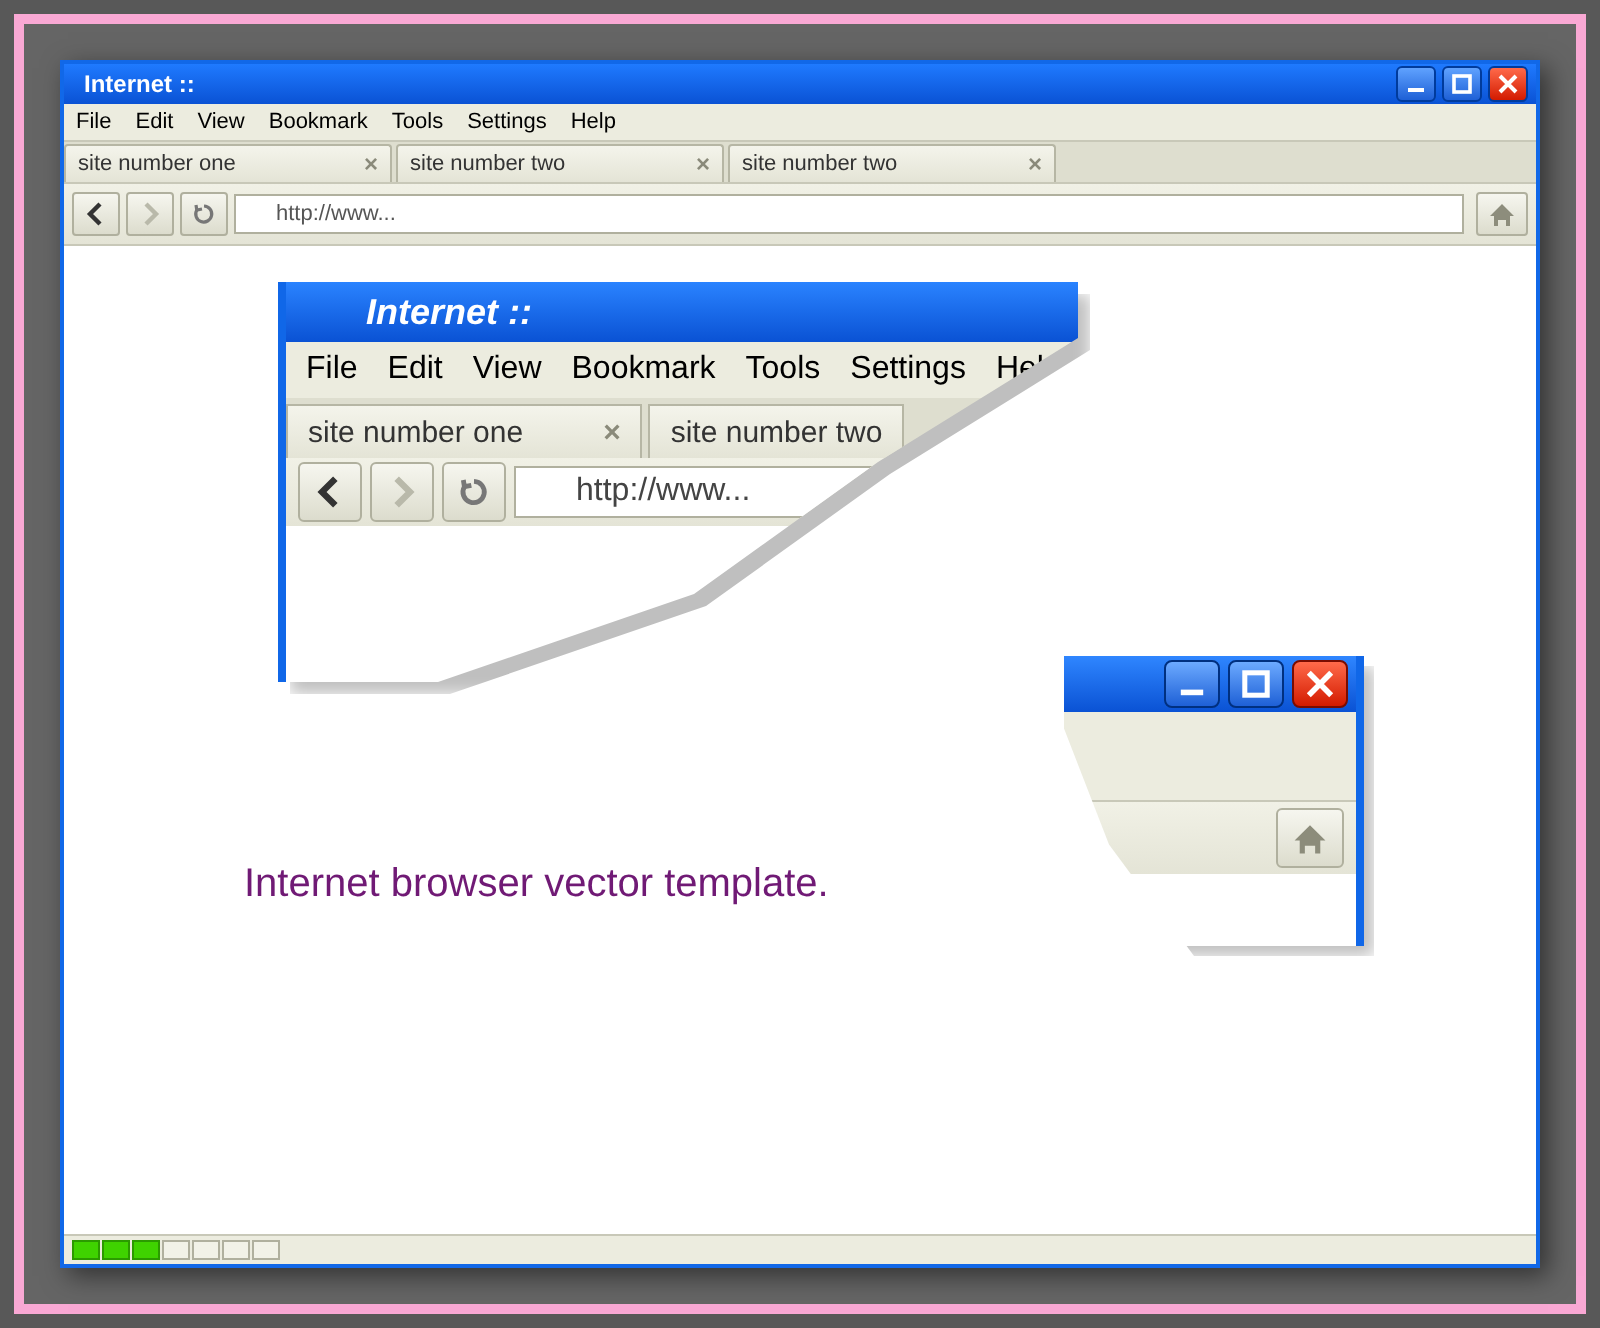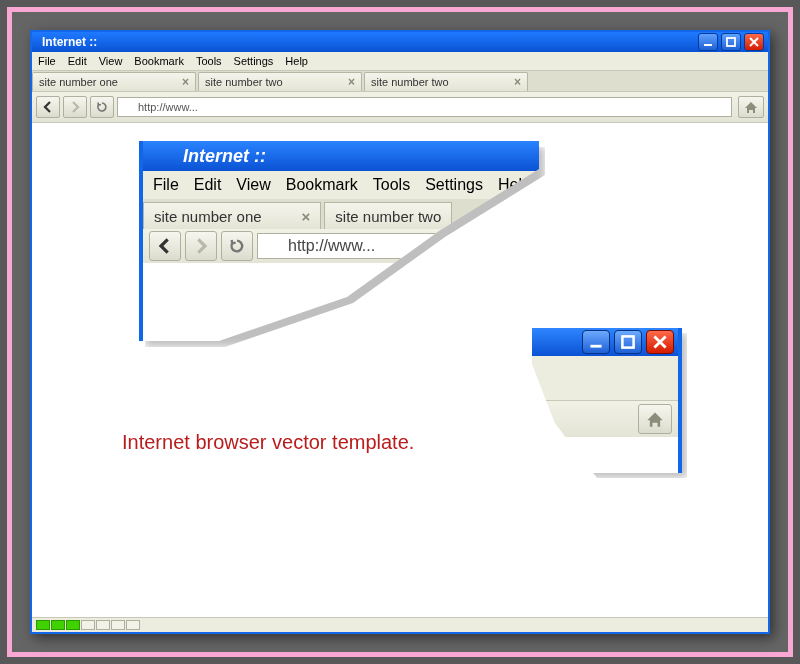--- a/index.html
+++ b/index.html
@@ -155,21 +155,21 @@
     flex: 1;
     background: #fff;
     position: relative;
     overflow: hidden;
   }
   .body-text {
     position: absolute;
     left: 90px;
     top: 306px;
     font-size: 20px;
-    color: #b91c1c;
+    color: #701a75;
     line-height: 1.35;
   }
   
   .zoom1 {
     position: absolute;
     left: 107px;
     top: 18px;
     width: 400px;
     height: 200px;
     pointer-events: none;

